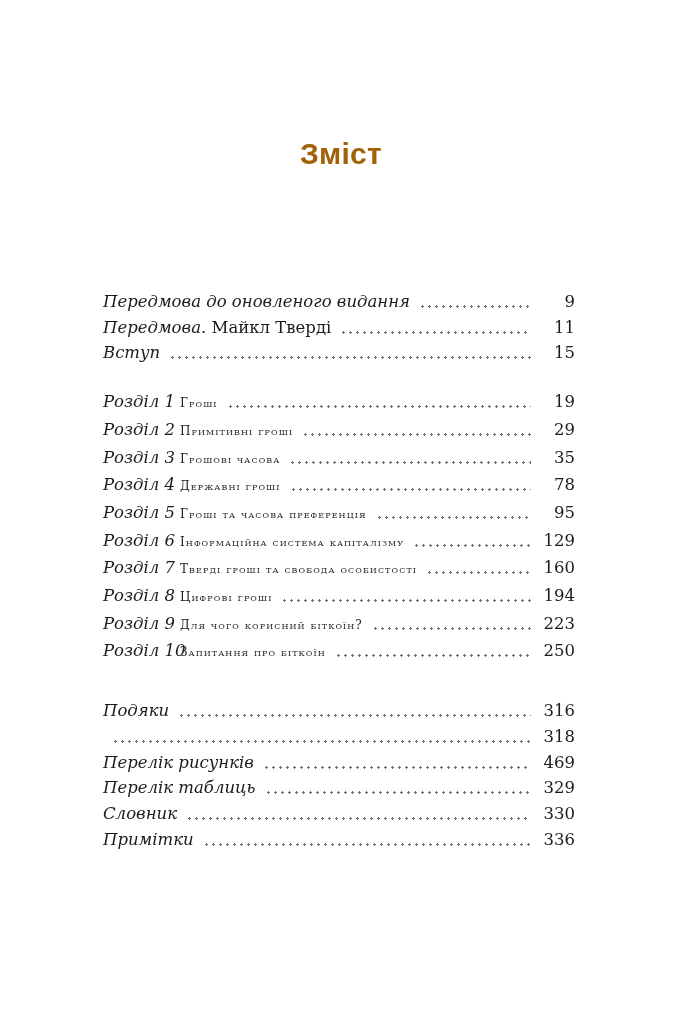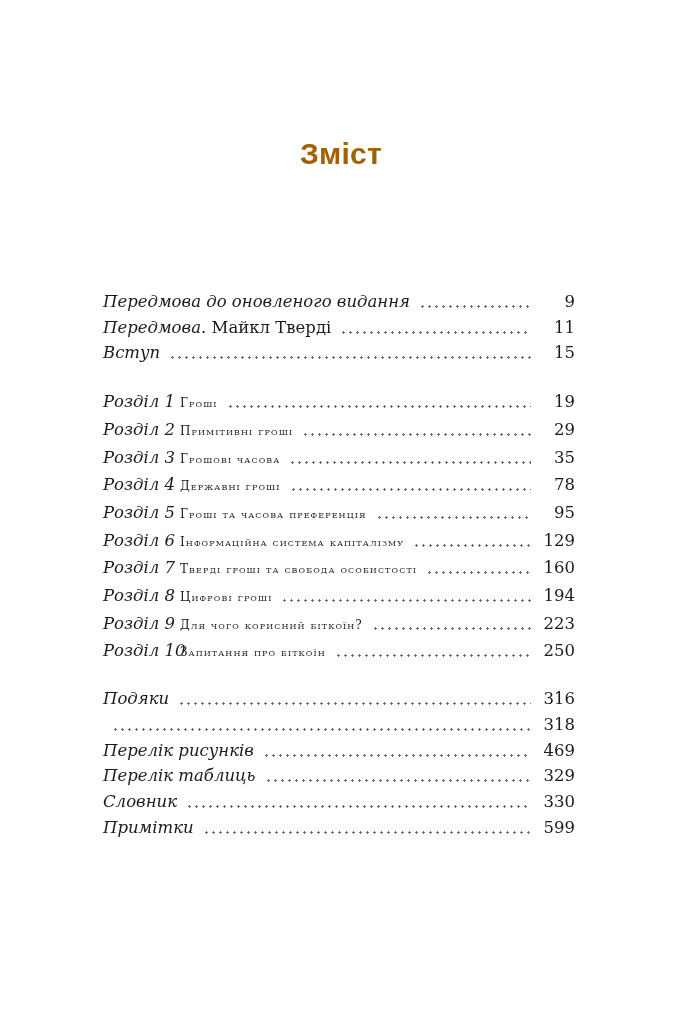--- a/index.html
+++ b/index.html
@@ -64,21 +64,21 @@
     background-size: 7px 7px;
     background-repeat: repeat-x;
     background-position: 0 14px;
   }
   .pg {
     flex: none;
     min-width: 36px;
     text-align: right;
   }
   .chapters { margin-top: 23px; }
-  .back { margin-top: 20px; }
+  .back { margin-top: 32px; }
 </style>
 </head>
 <body>
 
 <div class="page">
 
   <h1 class="title">Зміст</h1>
 
   <div class="toc">
 
@@ -203,18 +203,18 @@
 
         <div class="row">
           <span class="lbl"><span class="it">Словник</span></span>
           <span class="leader"></span>
           <span class="pg">330</span>
         </div>
 
         <div class="row">
           <span class="lbl"><span class="it">Примітки</span></span>
           <span class="leader"></span>
-          <span class="pg">599</span>
+          <span class="pg">336</span>
         </div>
       </div>
 
   </div>
 </div>
 
 </body></html>

